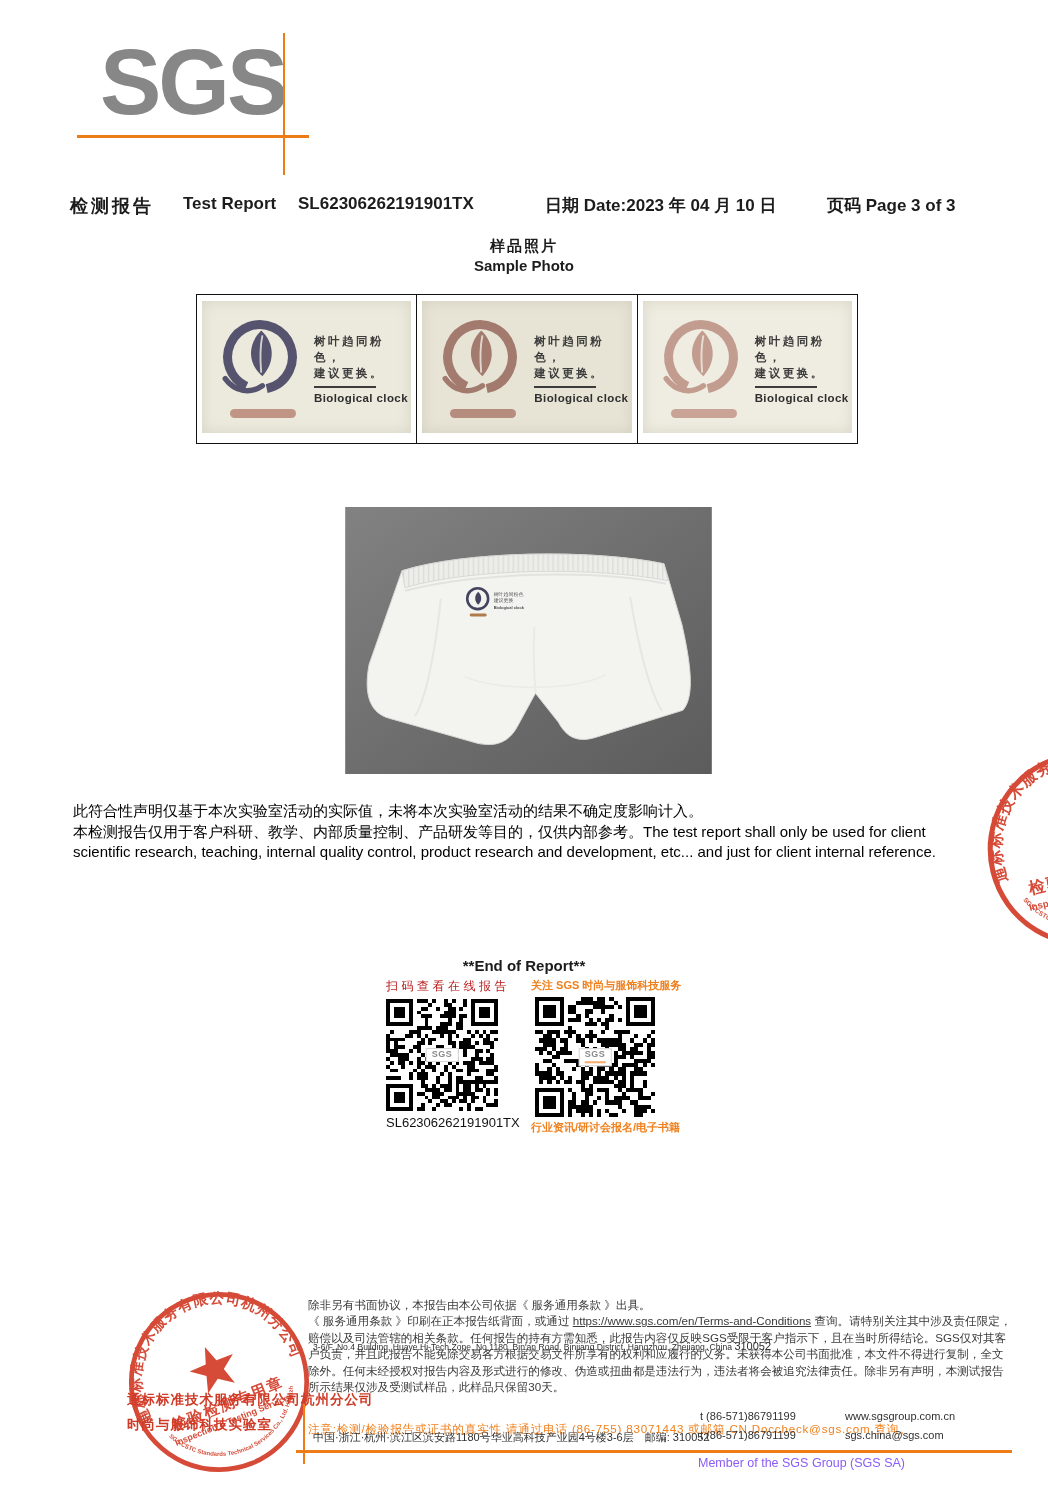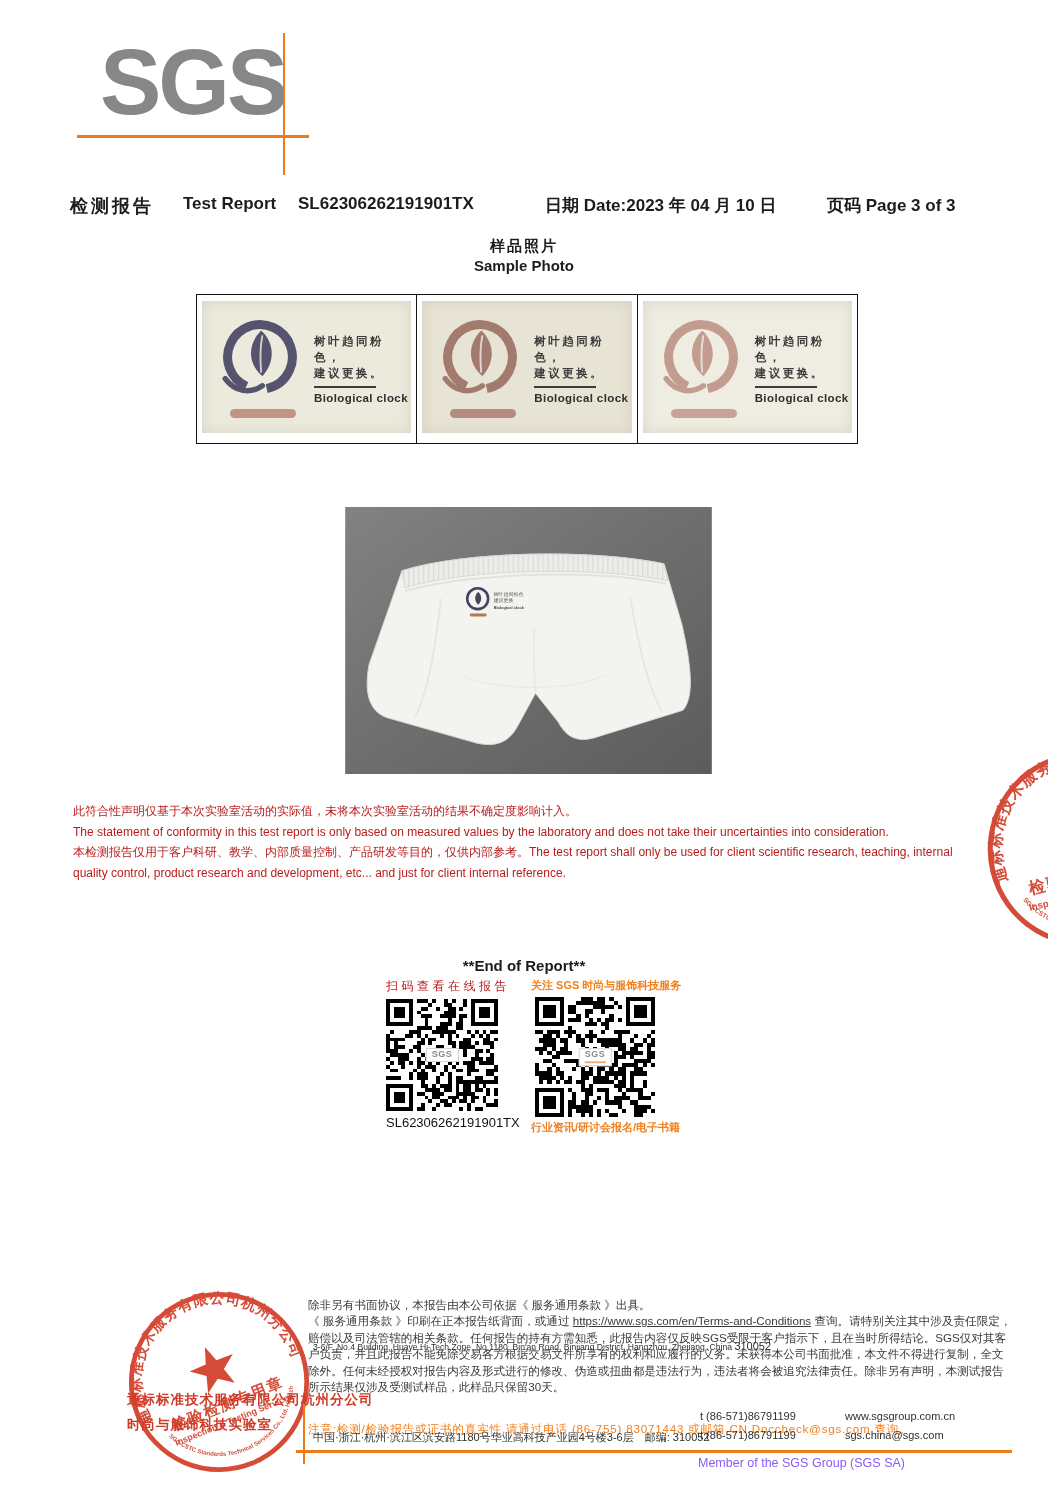--- a/index.html
+++ b/index.html
@@ -42,21 +42,21 @@
   }
   .label-logo { position:absolute; left:10px; top:8px; width:96px; height:96px; }
   .label-bar { position:absolute; left:28px; top:108px; width:66px; height:9px; border-radius:5px; background:var(--bar,#bb8c7c); opacity:.9; }
   .label-text { position:absolute; left:112px; top:32px; color:#3c3c3c; }
   .label-text .l1,.label-text .l2 { font-size:11.5px; font-weight:bold; letter-spacing:2.5px; line-height:16px; }
   .label-rule { width:62px; height:2px; background:#3c3c3c; margin:5px 0 4px 0; }
   .label-brand { font-size:11.5px; font-weight:bold; letter-spacing:.4px; color:#2e2e2e; }
   
   .garment { position:absolute; left:345px; top:507px; width:367px; height:267px; }
   
-  .statement { position:absolute; left:73px; top:801px; width:906px; font-size:12px; line-height:20.5px; color:#b91c1c; }
+  .statement { position:absolute; left:73px; top:801px; width:906px; font-size:15px; line-height:20.5px; color:#000000; }
   .statement p { margin:0; }
   
   .eor { position:absolute; left:0; width:100%; text-align:center; font-weight:bold; font-size:15px; }
   .eor.zh { top:937px; letter-spacing:1px; }
   .eor.en { top:957px; }
   
   .qr-group { position:absolute; text-align:center; }
   .qr-left { left:386px; top:978px; width:120px; }
   .qr-right { left:531px; top:978px; width:132px; }
   .qr-title-black { font-size:12px; letter-spacing:3.5px; color:#b91c1c; white-space:nowrap; }
@@ -196,21 +196,20 @@
       <path d="M 0.5,-7 C 4.5,-3.5 4.5,2.5 0.5,6 C -3.5,2.5 -3.5,-3.5 0.5,-7 Z" fill="#45445e"></path>
       <rect x="-8" y="15" width="17" height="3" rx="1.5" fill="#b07a4a"></rect>
       <text x="16" y="-3" font-size="5" fill="#5a5a5a">树叶趋同粉色</text>
       <text x="16" y="3.5" font-size="5" fill="#5a5a5a">建议更换</text>
       <text x="16" y="10" font-size="4" font-weight="bold" fill="#4a4a4a">Biological clock</text>
     </g>
   </svg>
 
   <div class="statement">
     <p>此符合性声明仅基于本次实验室活动的实际值，未将本次实验室活动的结果不确定度影响计入。</p>
-    <p>The statement of conformity in this test report is only based on measured values by the laboratory and does not take their uncertainties into consideration.</p>
     <p>本检测报告仅用于客户科研、教学、内部质量控制、产品研发等目的，仅供内部参考。The test report shall only be used for client scientific research, teaching, internal quality control, product research and development, etc... and just for client internal reference.</p>
   </div>
 
   <div class="eor en">**End of Report**</div>
 
   <div class="qr-group qr-left">
     <div class="qr-title-black">扫码查看在线报告</div>
     <div class="qr-box">
         <svg viewBox="0 0 29 29" shape-rendering="crispEdges" style="position: absolute; inset: 0px; width: 100%; height: 100%;">
           <rect x="0" y="0" width="29" height="29" fill="#fff"></rect>

